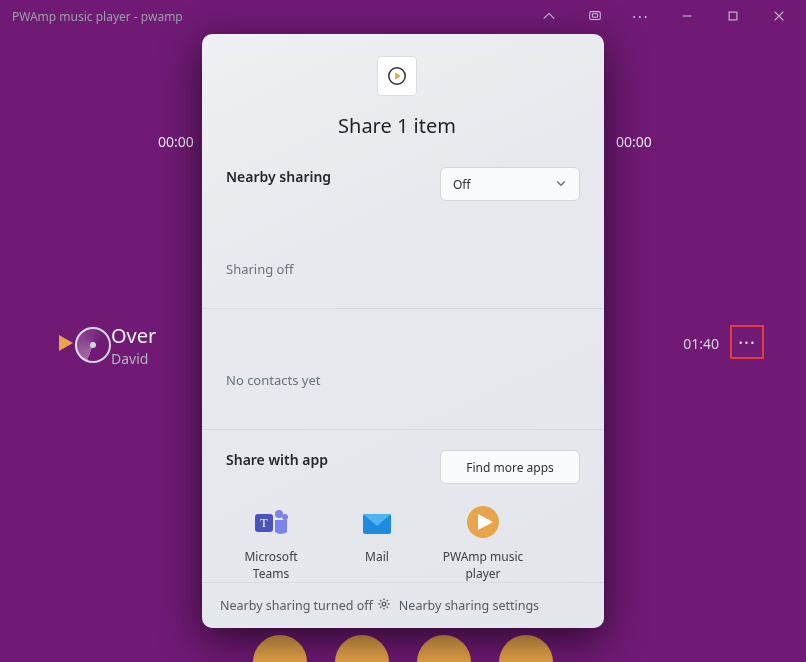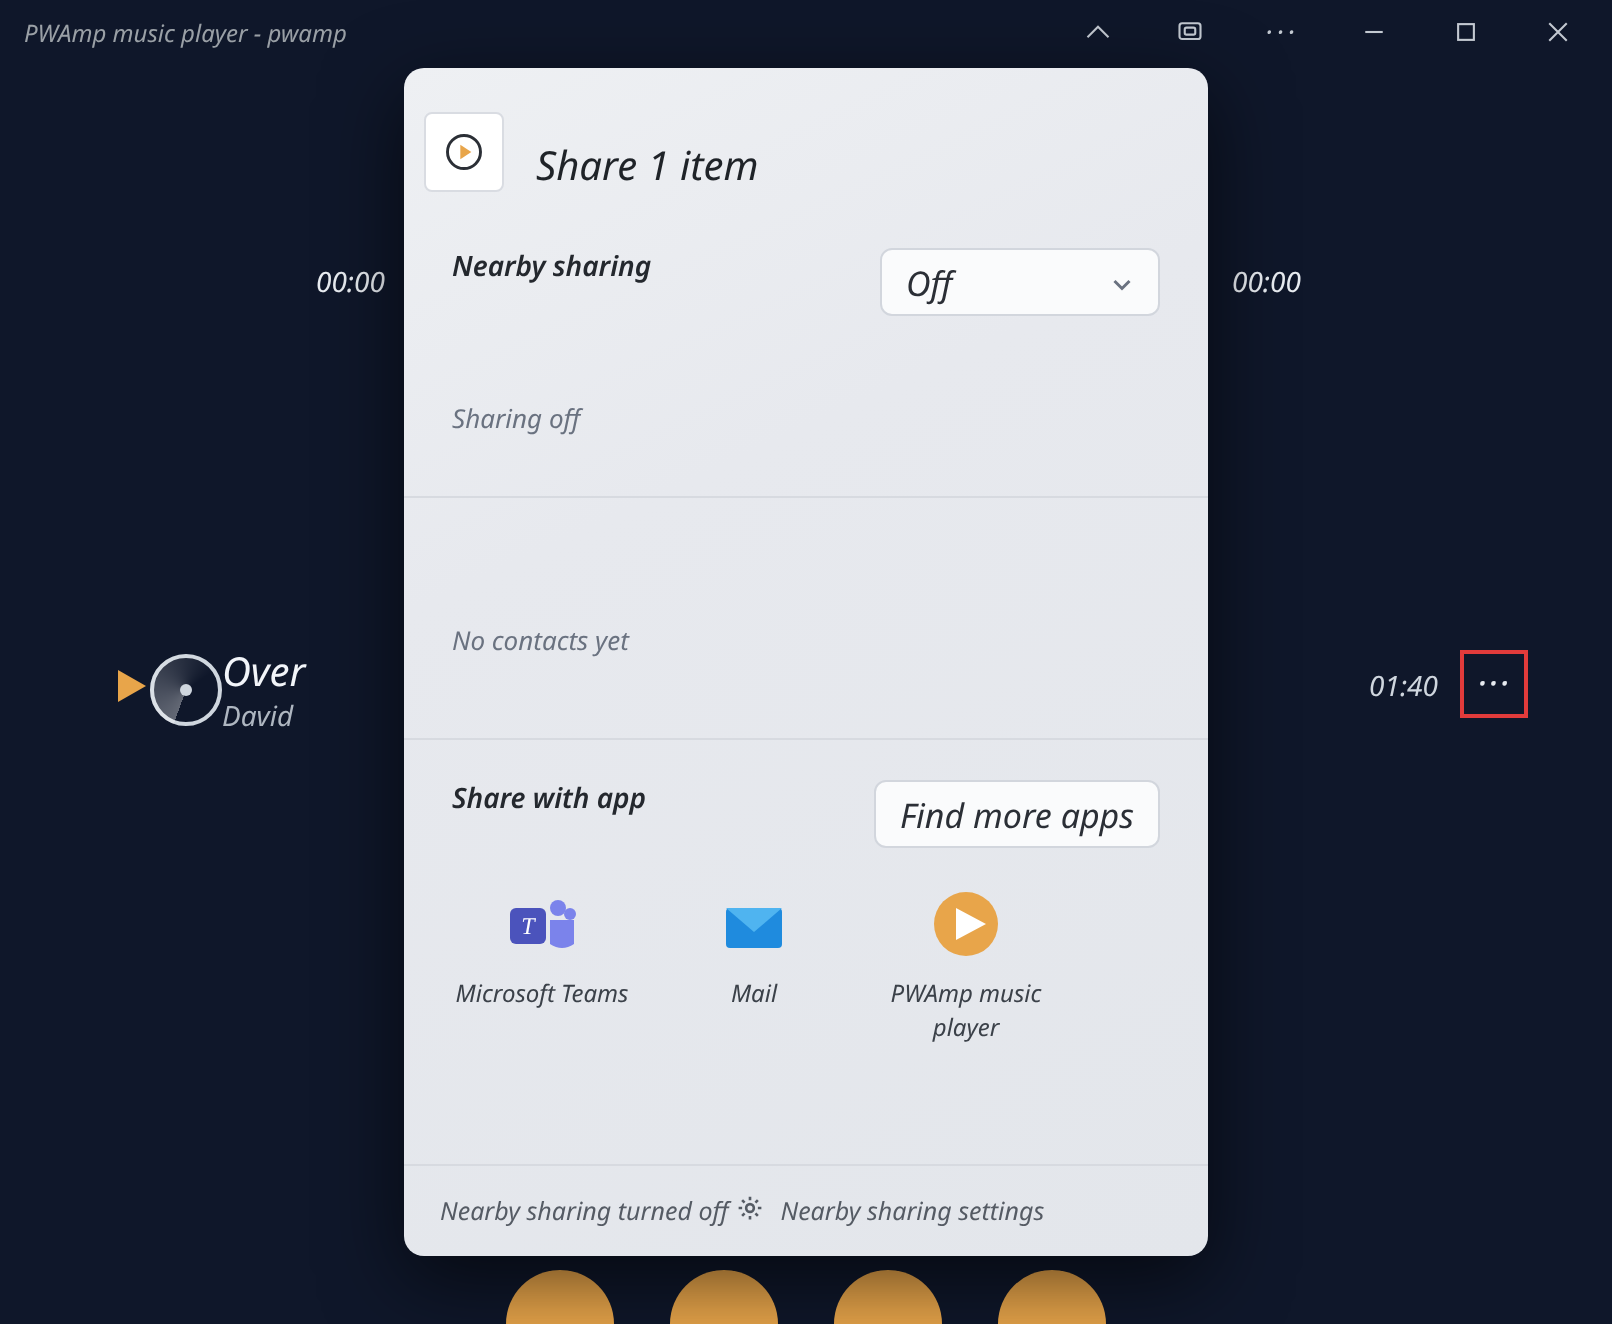--- a/index.html
+++ b/index.html
@@ -1,19 +1,19 @@
 <!DOCTYPE html>
 <html><head>
 <meta charset="utf-8">
 <style>
   * { box-sizing: border-box; margin: 0; padding: 0; }
   html, body { width: 806px; height: 662px; overflow: hidden; font-family: "Segoe UI", system-ui, sans-serif; }
   body { background: #000; }
 
-  .window { position: relative; width: 806px; height: 662px; background: #0f172a; font-style: italic; }
+  .window { position: relative; width: 806px; height: 662px; background: #701a75; }
 
   
   .titlebar { display: flex; align-items: center; height: 32px; padding: 0 4px 0 12px; color: #9aa0a6; font-size: 12px; }
   .titlebar .title { flex: 1; }
   .titlebar .tb-btn { width: 46px; height: 32px; display: flex; align-items: center; justify-content: center; color: #c3c9d1; }
   .titlebar .tb-btn svg { width: 14px; height: 14px; stroke: currentColor; fill: none; stroke-width: 1.2; }
   .titlebar .tb-ellipsis { letter-spacing: 2px; font-size: 14px; }
 
   
   .player-area { position: absolute; inset: 32px 0 0 0; }
@@ -39,43 +39,43 @@
   .share-dialog {
     position: absolute;
     left: 202px; top: 34px;
     width: 402px; height: 594px;
     border-radius: 10px;
     background: linear-gradient(155deg, #eef0f3 0%, #e7e9ee 35%, #e3e6eb 100%);
     box-shadow: 0 12px 40px rgba(0,0,0,0.6);
     color: #1f2328;
     display: flex; flex-direction: column;
   }
-  .dlg-header { display: flex; align-items: flex-end; gap: 16px; padding: 22px 22px 8px 10px; }
+  .dlg-header { display: flex; align-items: center; gap: 16px; padding: 22px 22px 8px 10px; flex-direction: column; }
   .dlg-header .icon-box { width: 40px; height: 40px; background: #fff; border: 1px solid #d9dce2; border-radius: 4px; display: flex; align-items: center; justify-content: center; }
   .dlg-header .icon-box svg { width: 22px; height: 22px; }
   .dlg-header .dlg-title { font-size: 20px; font-weight: 400; }
 
   .dlg-body { flex: 1; overflow: hidden; }
   .dlg-section { padding: 20px 24px 10px 24px; }
   .dlg-section + .dlg-section { border-top: 1px solid #d7dae0; }
   .sec-row { display: flex; align-items: flex-start; justify-content: space-between; }
   .sec-label { font-size: 14px; font-weight: 600; color: #24282e; }
-  .sec-sub { margin-top: 42px; font-size: 13px; color: #6a7280; }
+  .sec-sub { margin-top: 59px; font-size: 13px; color: #6a7280; }
   .dlg-section.nearby { padding-bottom: 30px; }
   .dlg-section.email .sec-sub { margin-top: 42px; }
   .dlg-section.email { padding-bottom: 40px; }
   .dlg-section.apps .apps-row { display: flex; gap: 16px; margin-top: 18px; }
   .app { width: 90px; display: flex; flex-direction: column; align-items: center; gap: 6px; text-align: center; font-size: 12px; color: #3b4149; cursor: pointer; }
   .app .app-icon { width: 40px; height: 40px; display: flex; align-items: center; justify-content: center; }
 
   .select, .btn {
     height: 34px; min-width: 140px;
     background: #fafbfc; border: 1px solid #d2d6dd; border-radius: 6px;
     display: flex; align-items: center; justify-content: center;
-    font-size: 17px; color: #2b2f36; padding: 0 12px; cursor: pointer;
+    font-size: 12px; color: #2b2f36; padding: 0 12px; cursor: pointer;
   }
   .select { justify-content: space-between; }
   .select .chev svg { width: 12px; height: 12px; stroke: #6a7280; fill: none; stroke-width: 2; }
 
   .dlg-footer {
     border-top: 1px solid #d7dae0;
     height: 46px; display: flex; align-items: center; gap: 4px;
     padding: 0 18px; font-size: 12.5px; color: #555b64;
   }
   .dlg-footer .foot-item { display: flex; align-items: center; gap: 8px; cursor: pointer; }

